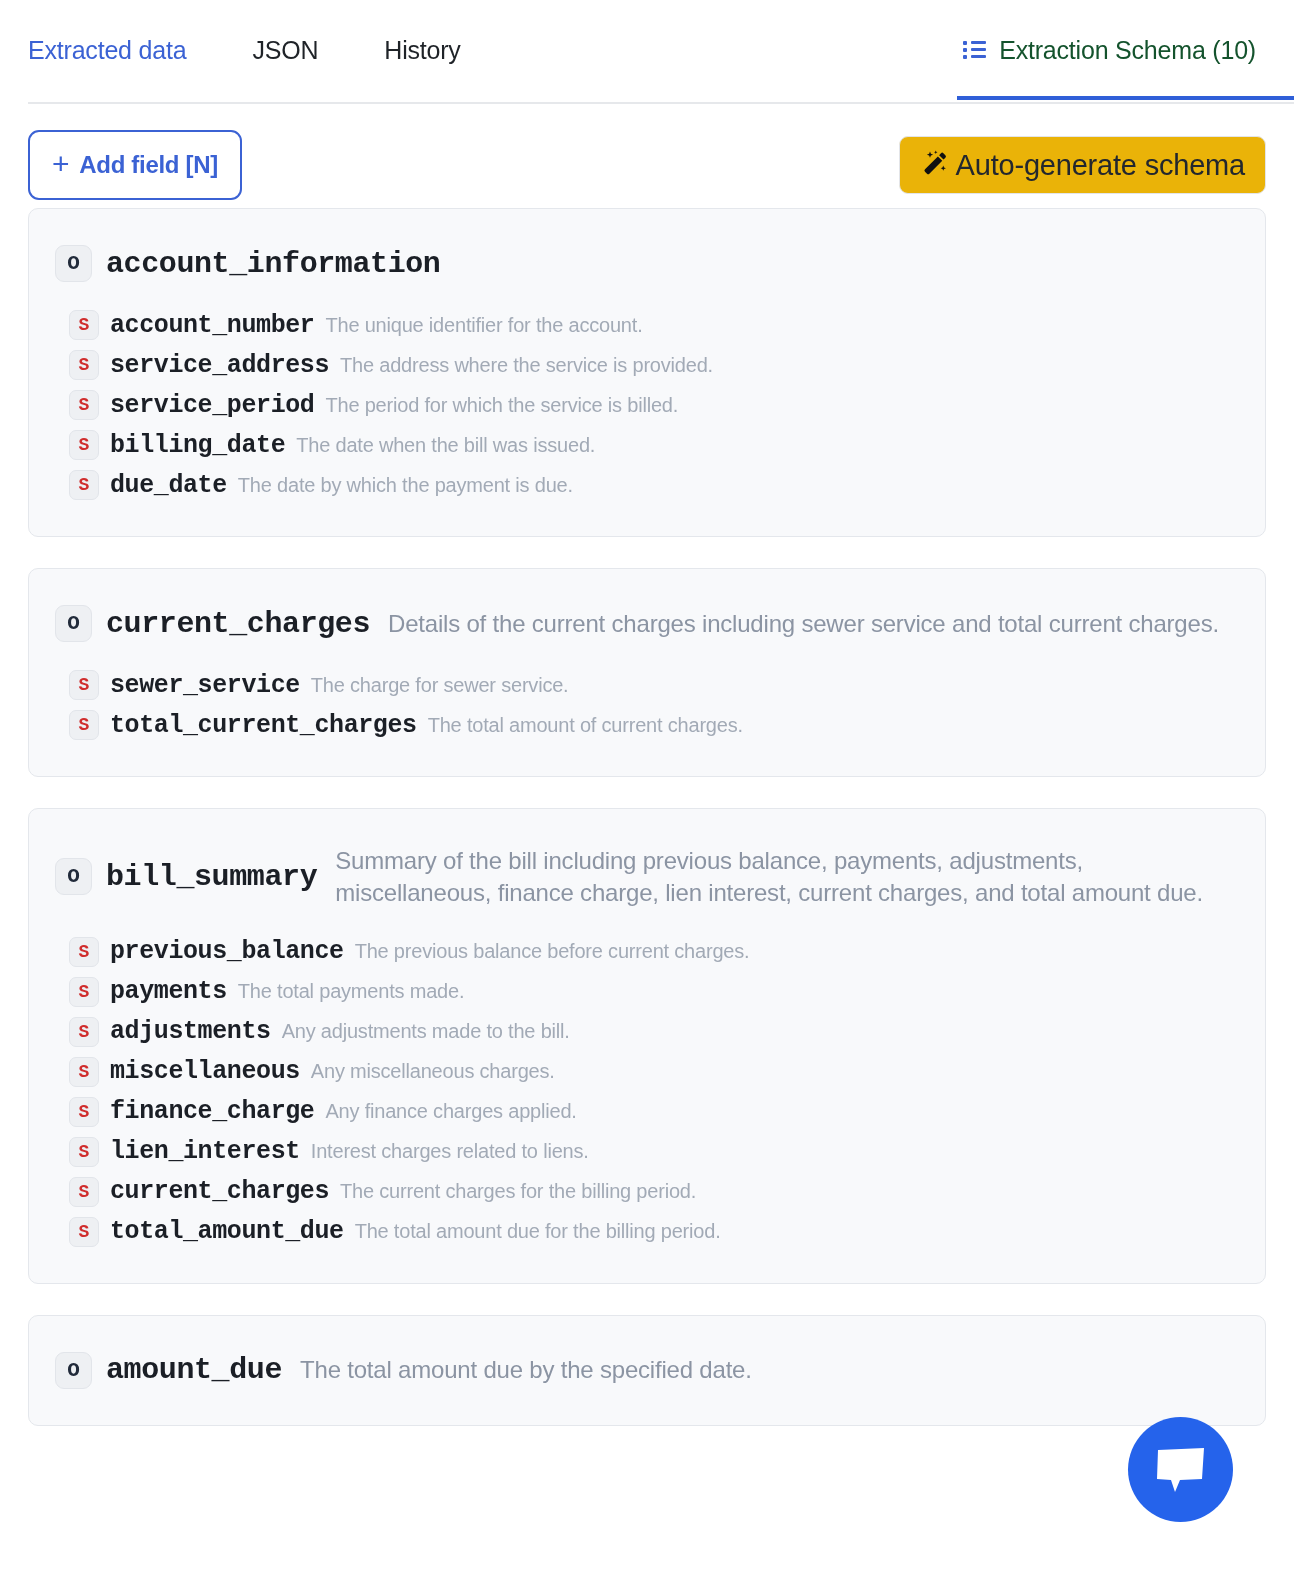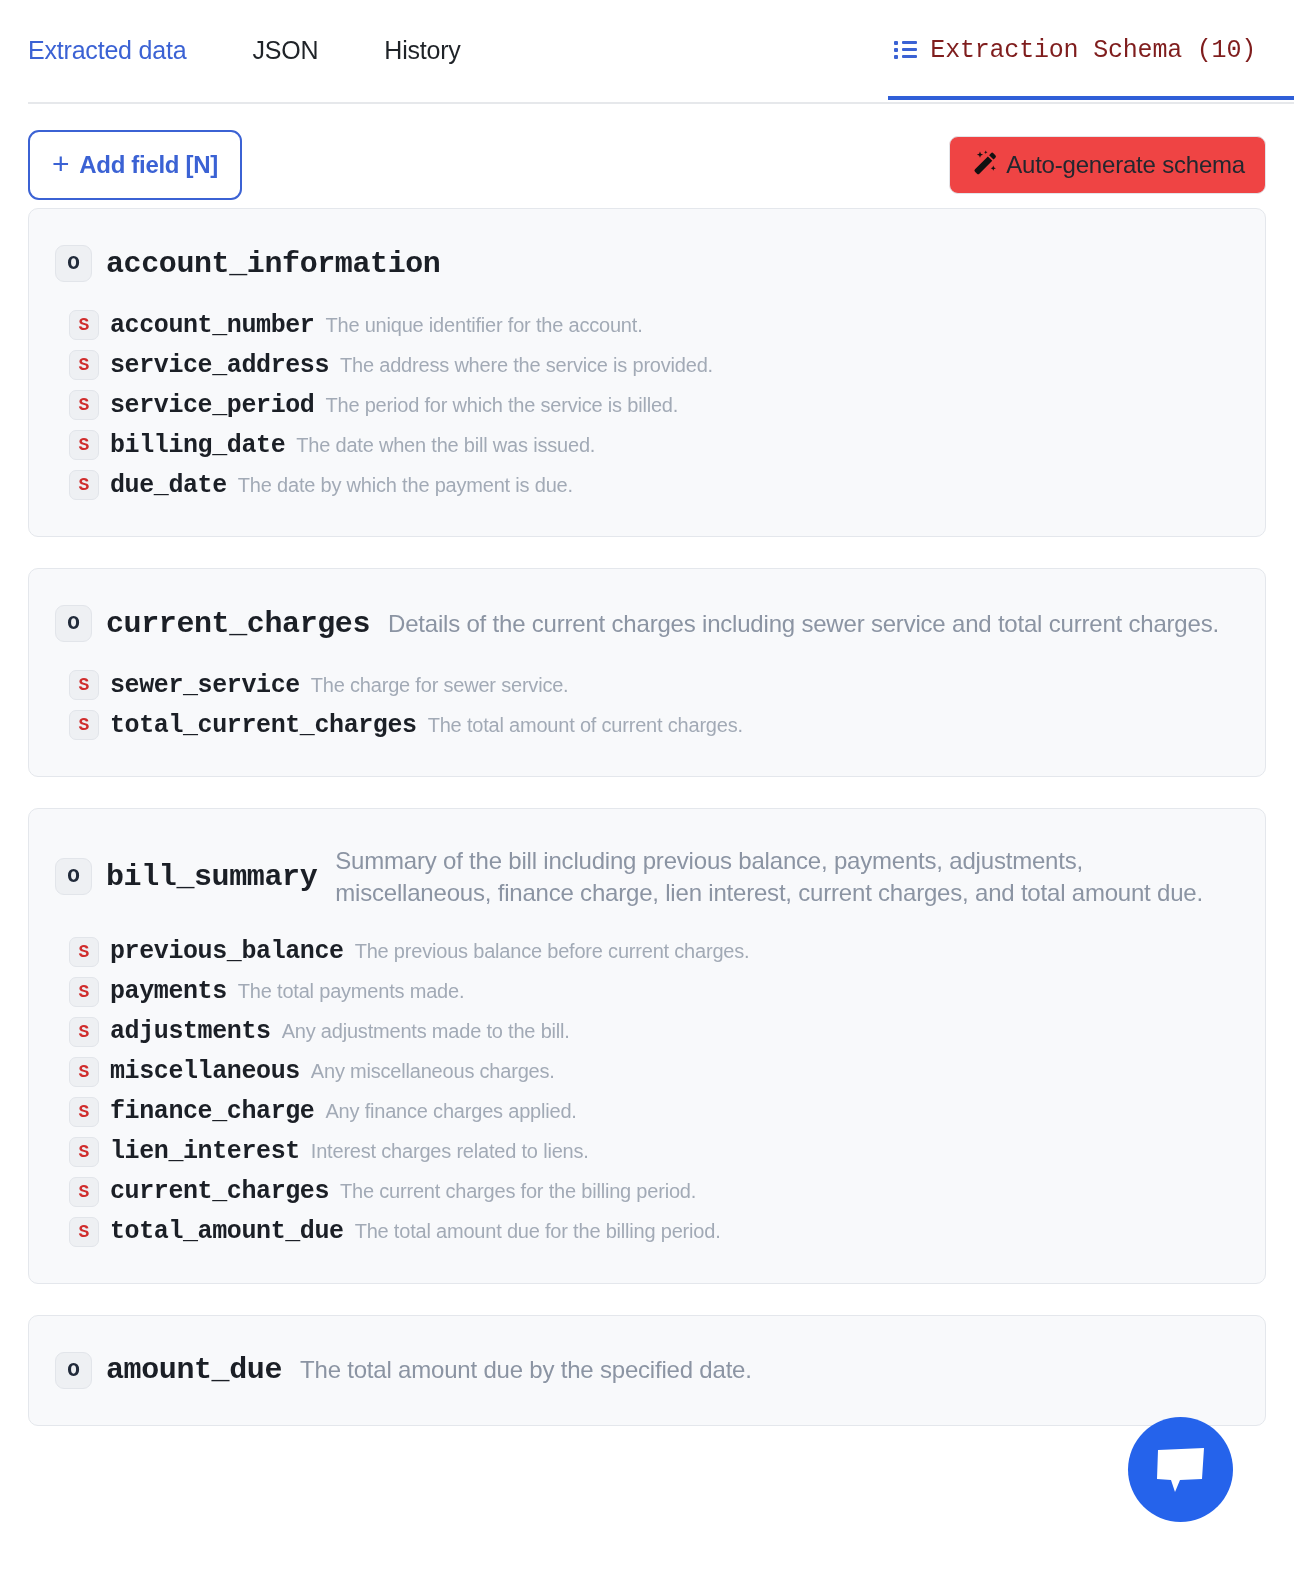--- a/index.html
+++ b/index.html
@@ -48,25 +48,25 @@
   .tab-spacer { flex: 1 1 auto; }
   .tab-active {
     position: relative;
     height: 100px;
     display: flex;
     align-items: center;
     gap: 13px;
     margin-right: 0;
     padding-right: 10px;
     font-size: 25px;
-    color: #7f1d1d;
+    color: #14532d;
     background: none;
     border: none;
     cursor: pointer;
-    font-family: Liberation Mono, monospace;
+    font-family: Liberation Sans, sans-serif;
     letter-spacing: -0.2px;
     white-space: nowrap;
   }
   .tab-underline {
     position: absolute;
     left: 0;
     right: -28px;
     bottom: 0;
     height: 4px;
     background: #2f5fd8;
@@ -117,23 +117,23 @@
     font-size: 30px;
     font-weight: 400;
     line-height: 1;
     position: relative;
     top: -1px;
   }
   .toolbar-spacer { flex: 1 1 auto; }
   .autogen-btn {
     border: 1px solid #e3e5e9;
     border-radius: 9px;
-    background: #ef4444;
+    background: #eab308;
     color: #23272e;
-    font-size: 24px;
+    font-size: 29px;
     padding: 0 20px;
     height: 58px;
     display: flex;
     align-items: center;
     gap: 6px;
     cursor: pointer;
     font-family: "Liberation Sans", sans-serif;
     letter-spacing: -0.2px;
   }
   .wand-icon { width: 30px; height: 30px; flex: 0 0 auto; display: block; }

